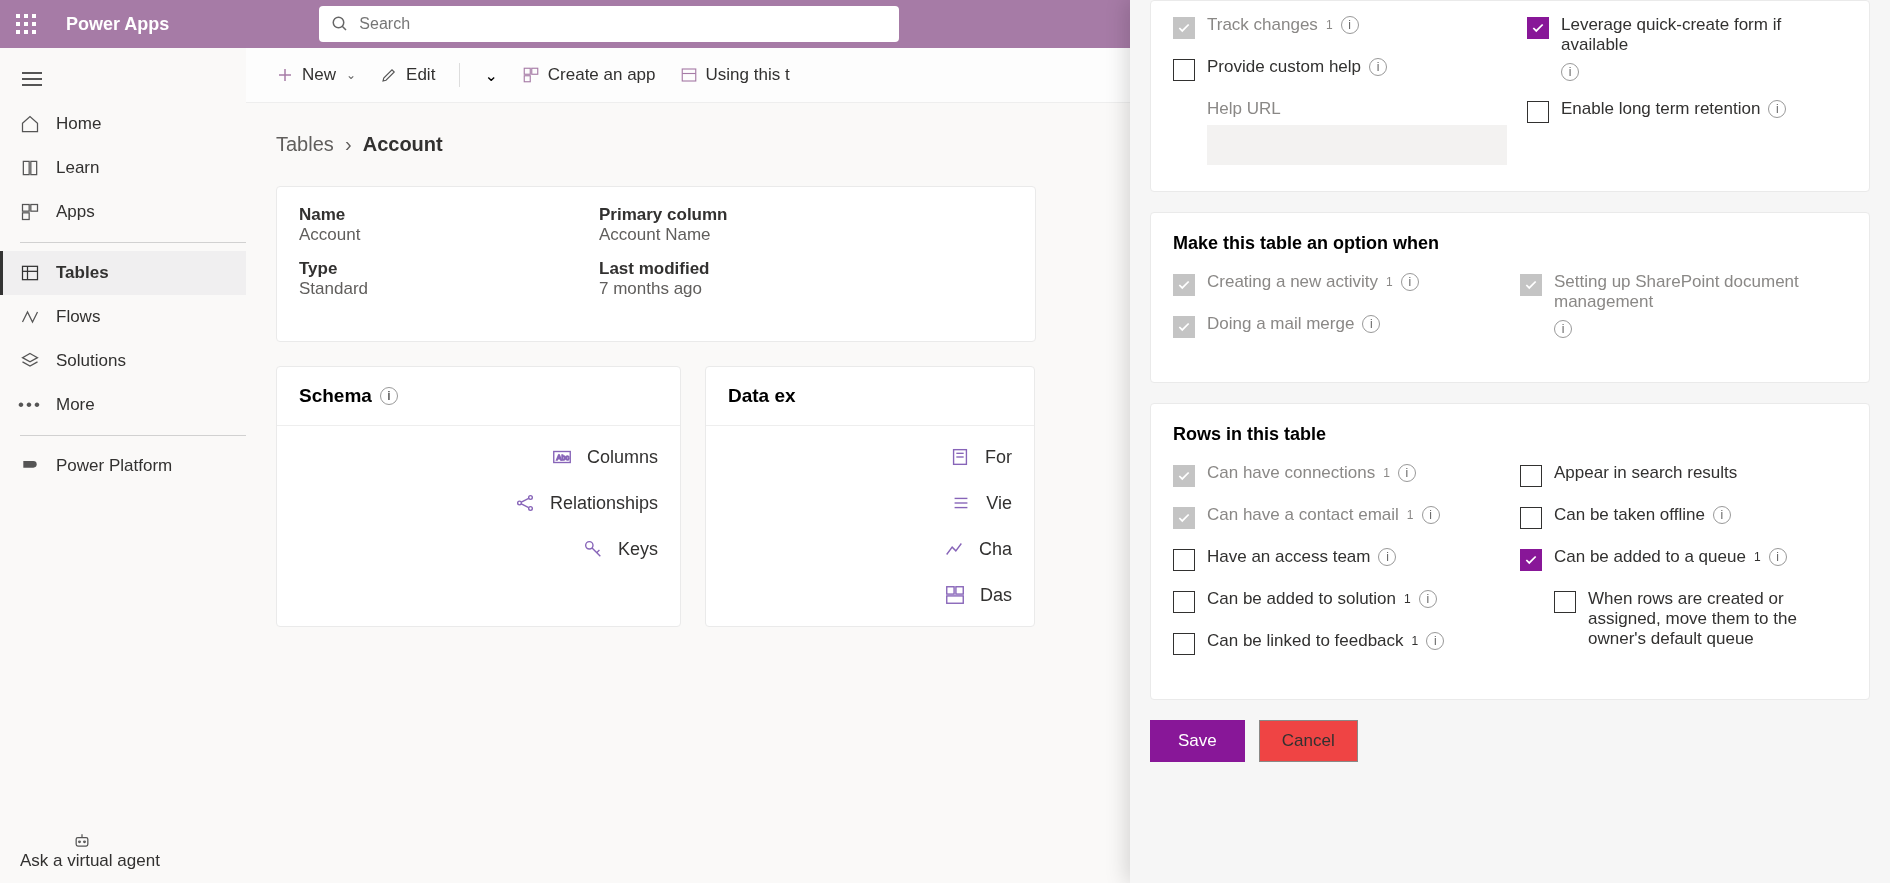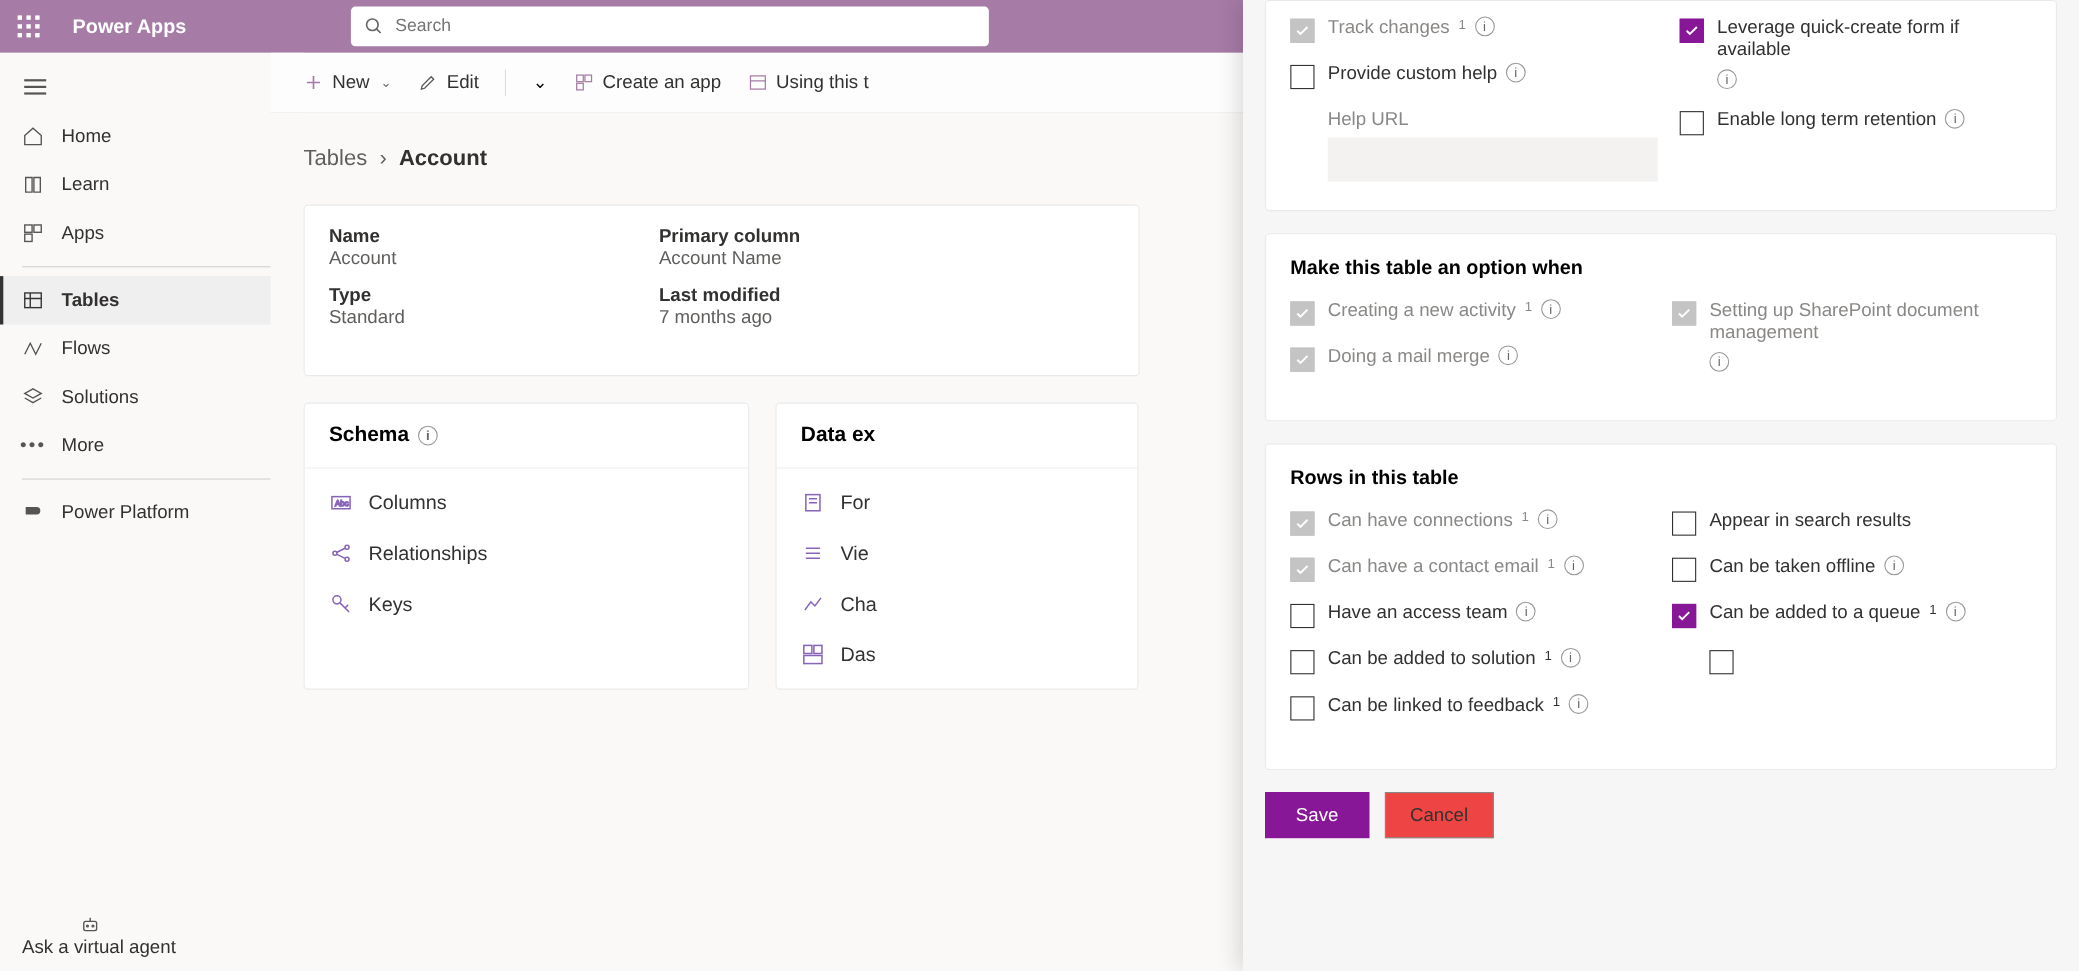--- a/index.html
+++ b/index.html
@@ -37,39 +37,39 @@
 .props-card { width:760px; }
 .card-header { padding:18px 22px; font-size:19px; font-weight:600; border-bottom:1px solid #eee; }
 .props-grid { display:grid; grid-template-columns: 300px 300px; padding:18px 22px 28px; row-gap:6px; }
 .prop-label { font-size:17px; font-weight:600; color:#323130; }
 .prop-value { font-size:17px; color:#605e5c; margin-bottom:14px; }
 .lower-cards { display:flex; gap:24px; margin-top:24px; }
 .schema-card { width:405px; }
 .data-card { width:330px; }
 .schema-header { padding:18px 22px; font-size:19px; font-weight:600; display:flex; align-items:center; gap:8px; border-bottom:1px solid #eee; }
 .info-i { width:18px; height:18px; border:1px solid #999; border-radius:50%; font-size:12px; display:inline-flex; align-items:center; justify-content:center; color:#666; }
-.link-list { padding:20px 22px; display:flex; flex-direction:column; gap:24px; }
+.link-list { padding:20px 22px; display:flex; flex-direction:column; gap:24px;align-items:flex-end; }
 .link-item { display:flex; align-items:center; gap:14px; font-size:18px; color:#323130; cursor:pointer; }
 .link-icon { width:22px; height:22px; color:#8764b8; }
 
 
 .panel { position:absolute; right:0; top:0; width:760px; height:100%; background:#f6f6f6; box-shadow:-4px 0 20px rgba(0,0,0,0.15); display:flex; flex-direction:column; overflow:hidden;}
 .panel-body { flex:1; overflow-y:auto; padding:0 20px 20px; }
 .panel-section { background:#fff; border:1px solid #eaeaea; border-radius:4px; padding:20px 22px 26px; margin-top:20px; }
 .panel-section.first { margin-top:0; padding-top:0; }
 .section-title { font-size:18px; font-weight:600; margin-bottom:18px; }
 .two-col { display:grid; grid-template-columns:1fr 1fr; gap:0 20px; align-items:start; }
 .chk-row { display:flex; align-items:flex-start; gap:12px; margin-bottom:18px; font-size:17px; color:#323130; }
 .chk-row.disabled { color:#8a8886; }
 .chk-box { width:22px; height:22px; border:1.5px solid #323130; flex-shrink:0; display:flex; align-items:center; justify-content:center; margin-top:2px; }
 .chk-row.disabled .chk-box { border-color:#c4c4c4; background:#c4c4c4; }
 .chk-box.checked { background:#881798; border-color:#881798; }
 .chk-box svg { display:none; }
 .chk-box.checked svg, .chk-row.disabled .chk-box svg { display:block; }
-.chk-label { display:flex; gap:8px; flex-wrap:wrap; }
+.chk-label { display:flex; align-items:center; gap:8px; flex-wrap:wrap; }
 .sup { font-size:12px; vertical-align:super; }
 .help-url-lbl { color:#8a8886; font-size:17px; margin:0 0 6px 34px; }
 .help-url-inp { margin-left:34px; width:300px; height:40px; background:#f3f2f1; border:none; }
 .sub-indent { margin-left:34px; }
 
 
 .panel-footer { padding:20px 0 28px 0; display:flex; gap:14px; }
 .btn-primary { background:#881798; color:#fff; border:none; padding:10px 28px; font-size:17px; cursor:pointer; }
 .btn-secondary { background:#ef4444; color:#323130; border:1px solid #8a8886; padding:10px 22px; font-size:17px; cursor:pointer; }
 
@@ -487,20 +487,23 @@
                 </svg>
               </span>
             <span class="chk-label">
                 <span>Can be added to a queue</span>
                 <span class="sup">1</span>
                 <span class="info-i">i</span>
               </span>
           </div>
           <div class="chk-row sub-indent">
             <span class="chk-box"></span>
+            <span class="chk-label">
+                <span>When rows are created or assigned, move them to the owner's default queue</span>
+              </span>
           </div>
         </div>
       </div>
     </div>
 
     <div class="panel-footer">
       <button class="btn-primary">Save</button>
       <button class="btn-secondary">Cancel</button>
     </div>
   </div>

